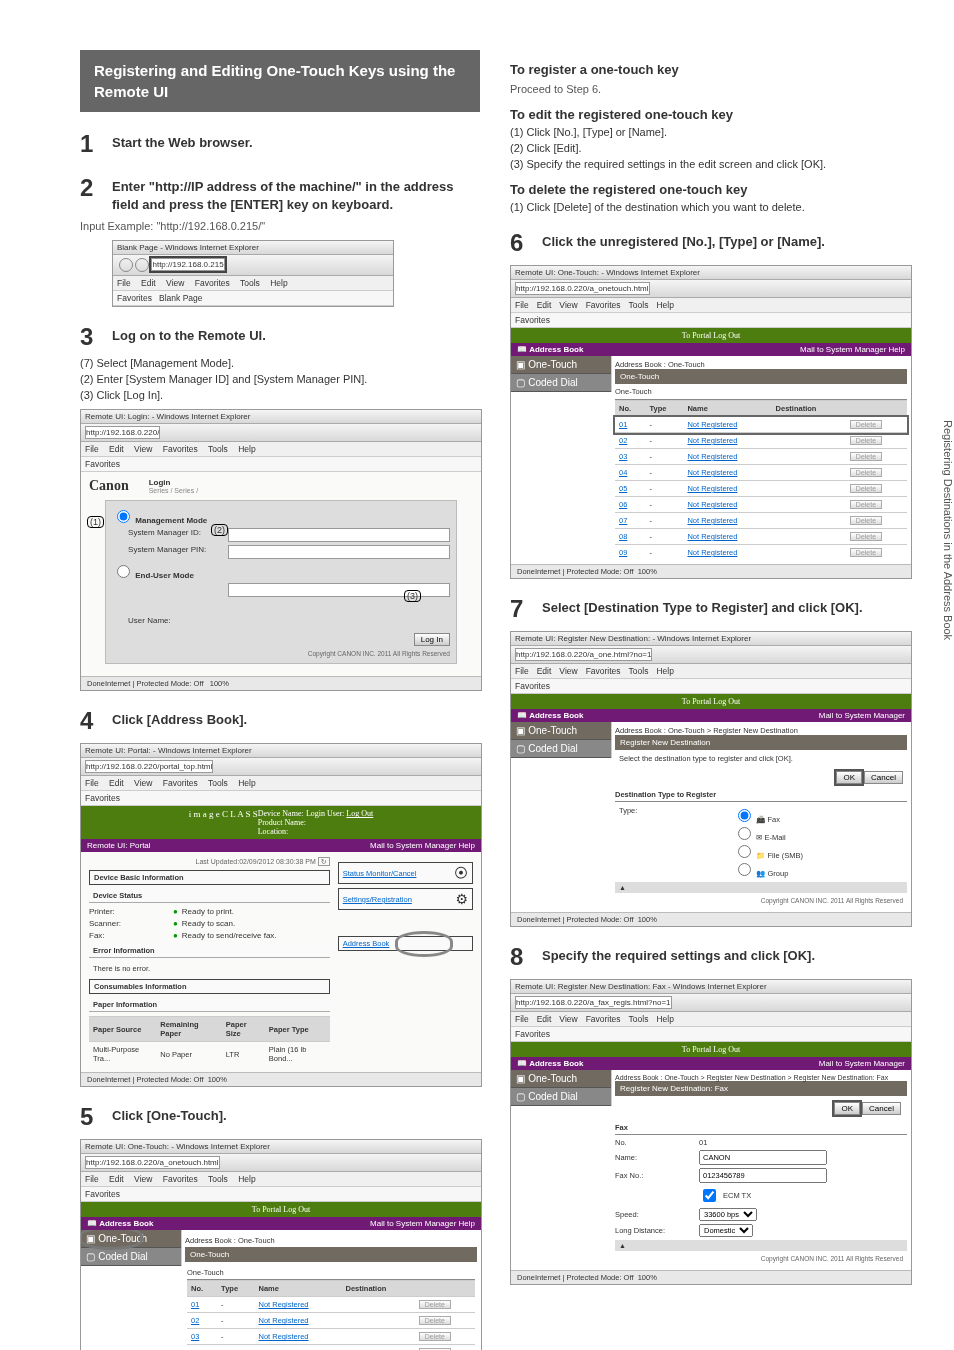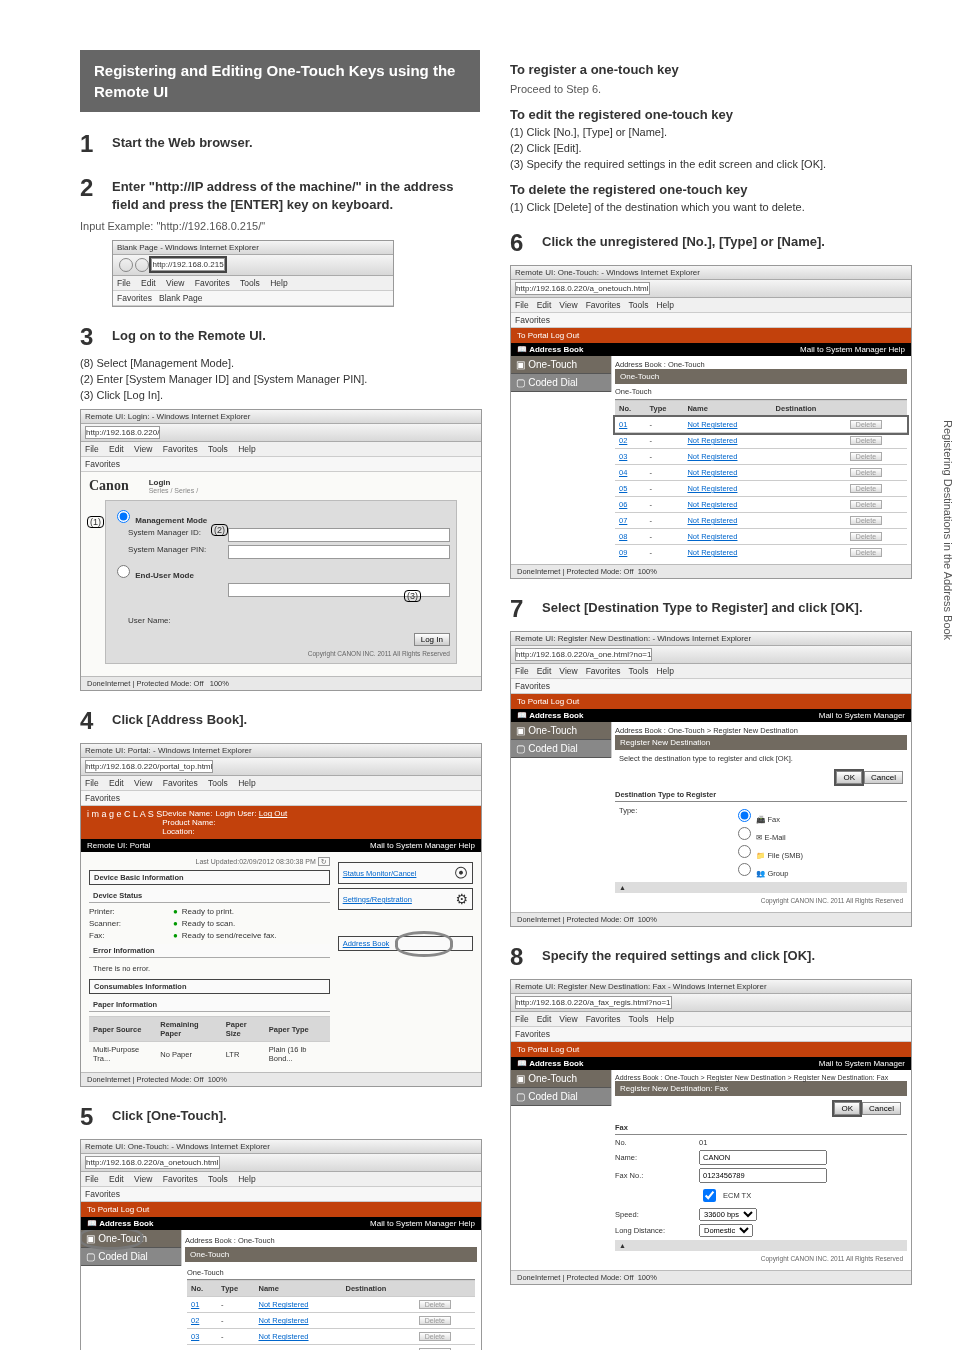--- a/index.html
+++ b/index.html
@@ -19,22 +19,22 @@
 .menu-bar span { margin-right: 8px; }
 .fav-bar { font-size: 8.5px; padding: 2px 4px; background: #f7f7f7; border-bottom: 1px solid #ccc; }
 .content-area { background: #fafaf8; padding: 6px 8px; font-size: 8px; min-height: 50px; position: relative; }
 .login-box { background: #ddd; border: 1px solid #bbb; padding: 6px; margin: 6px auto; width: 88%; }
 .login-row { display: flex; margin: 3px 0; font-size: 8px; }
 .login-row .label { width: 100px; }
 .login-row input[type=text] { flex: 1; height: 10px; border: 1px solid #999; font-size: 8px; }
 .radio { font-size: 8px; }
 .btn-small { background: linear-gradient(#fff,#ccc); border: 1px solid #888; font-size: 8px; padding: 1px 6px; }
 .callout { position: absolute; border: 1.5px solid #000; border-radius: 4px; font-size: 9px; background: rgba(255,255,255,0.0); padding: 0 2px; }
-.portal-header { background: #c2410c; color: #fff; padding: 3px 6px; font-size: 8px; display: flex; justify-content: flex-start; }
-.portal-sub { background: #000000; color: #fff; padding: 2px 6px; font-size: 8px; display: flex; justify-content: space-between; }
+.portal-header { background: #4d7c0f; color: #fff; padding: 3px 6px; font-size: 8px; display: flex; justify-content: center; font-family: Liberation Serif, serif; }
+.portal-sub { background: #701a75; color: #fff; padding: 2px 6px; font-size: 8px; display: flex; justify-content: space-between; }
 .section-box { border: 1px solid #444; background: #fafafa; padding: 2px 4px; margin: 4px 0; font-size: 7.5px; }
 .status-link { color: #06c; text-decoration: underline; }
 .table-s { width: 100%; font-size: 7.5px; border-collapse: collapse; }
 .table-s td, .table-s th { border-top: 1px solid #ccc; padding: 3px 4px; text-align: left; }
 .table-s th { background: #d8d8d8; }
 .btn-del { background: linear-gradient(#fff,#ddd); border: 1px solid #aaa; font-size: 7px; padding: 0 5px; color: #999; }
 .sidebar { background: #fafafa; width: 100px; float: left; font-size: 10px; border-right: 1px solid #ccc; }
 .sidebar-item { padding: 3px 5px; background: #716a60; color: #fff; border-bottom: 1px solid #555; }
 .main-pane { margin-left: 100px; padding: 4px; font-size: 7.5px; }
 .subheading { font-weight: bold; font-size: 13px; margin: 12px 0 4px; }
@@ -84,21 +84,21 @@
     <div class="fav-bar">
       <span>Favorites</span>&nbsp;&nbsp;
       <span>Blank Page</span>
     </div>
   </div>
 
   <div class="step">
     <div class="step-num">3</div>
     <div class="step-text">Log on to the Remote UI.</div>
   </div>
-  <div class="indent sublist">(8)  Select [Management Mode].</div>
+  <div class="indent sublist">(7)  Select [Management Mode].</div>
   <div class="indent sublist">(2)  Enter [System Manager ID] and [System Manager PIN].</div>
   <div class="indent sublist">(3)  Click [Log In].</div>
 
   <div class="shot" style="width:400px;margin-top:8px;">
     <div class="browser-bar">Remote UI: Login: - Windows Internet Explorer</div>
     <div class="browser-bar"><span class="addr-field">http://192.168.0.220/</span></div>
     <div class="menu-bar">
       <span>File</span>
       <span>Edit</span>
       <span>View</span>

